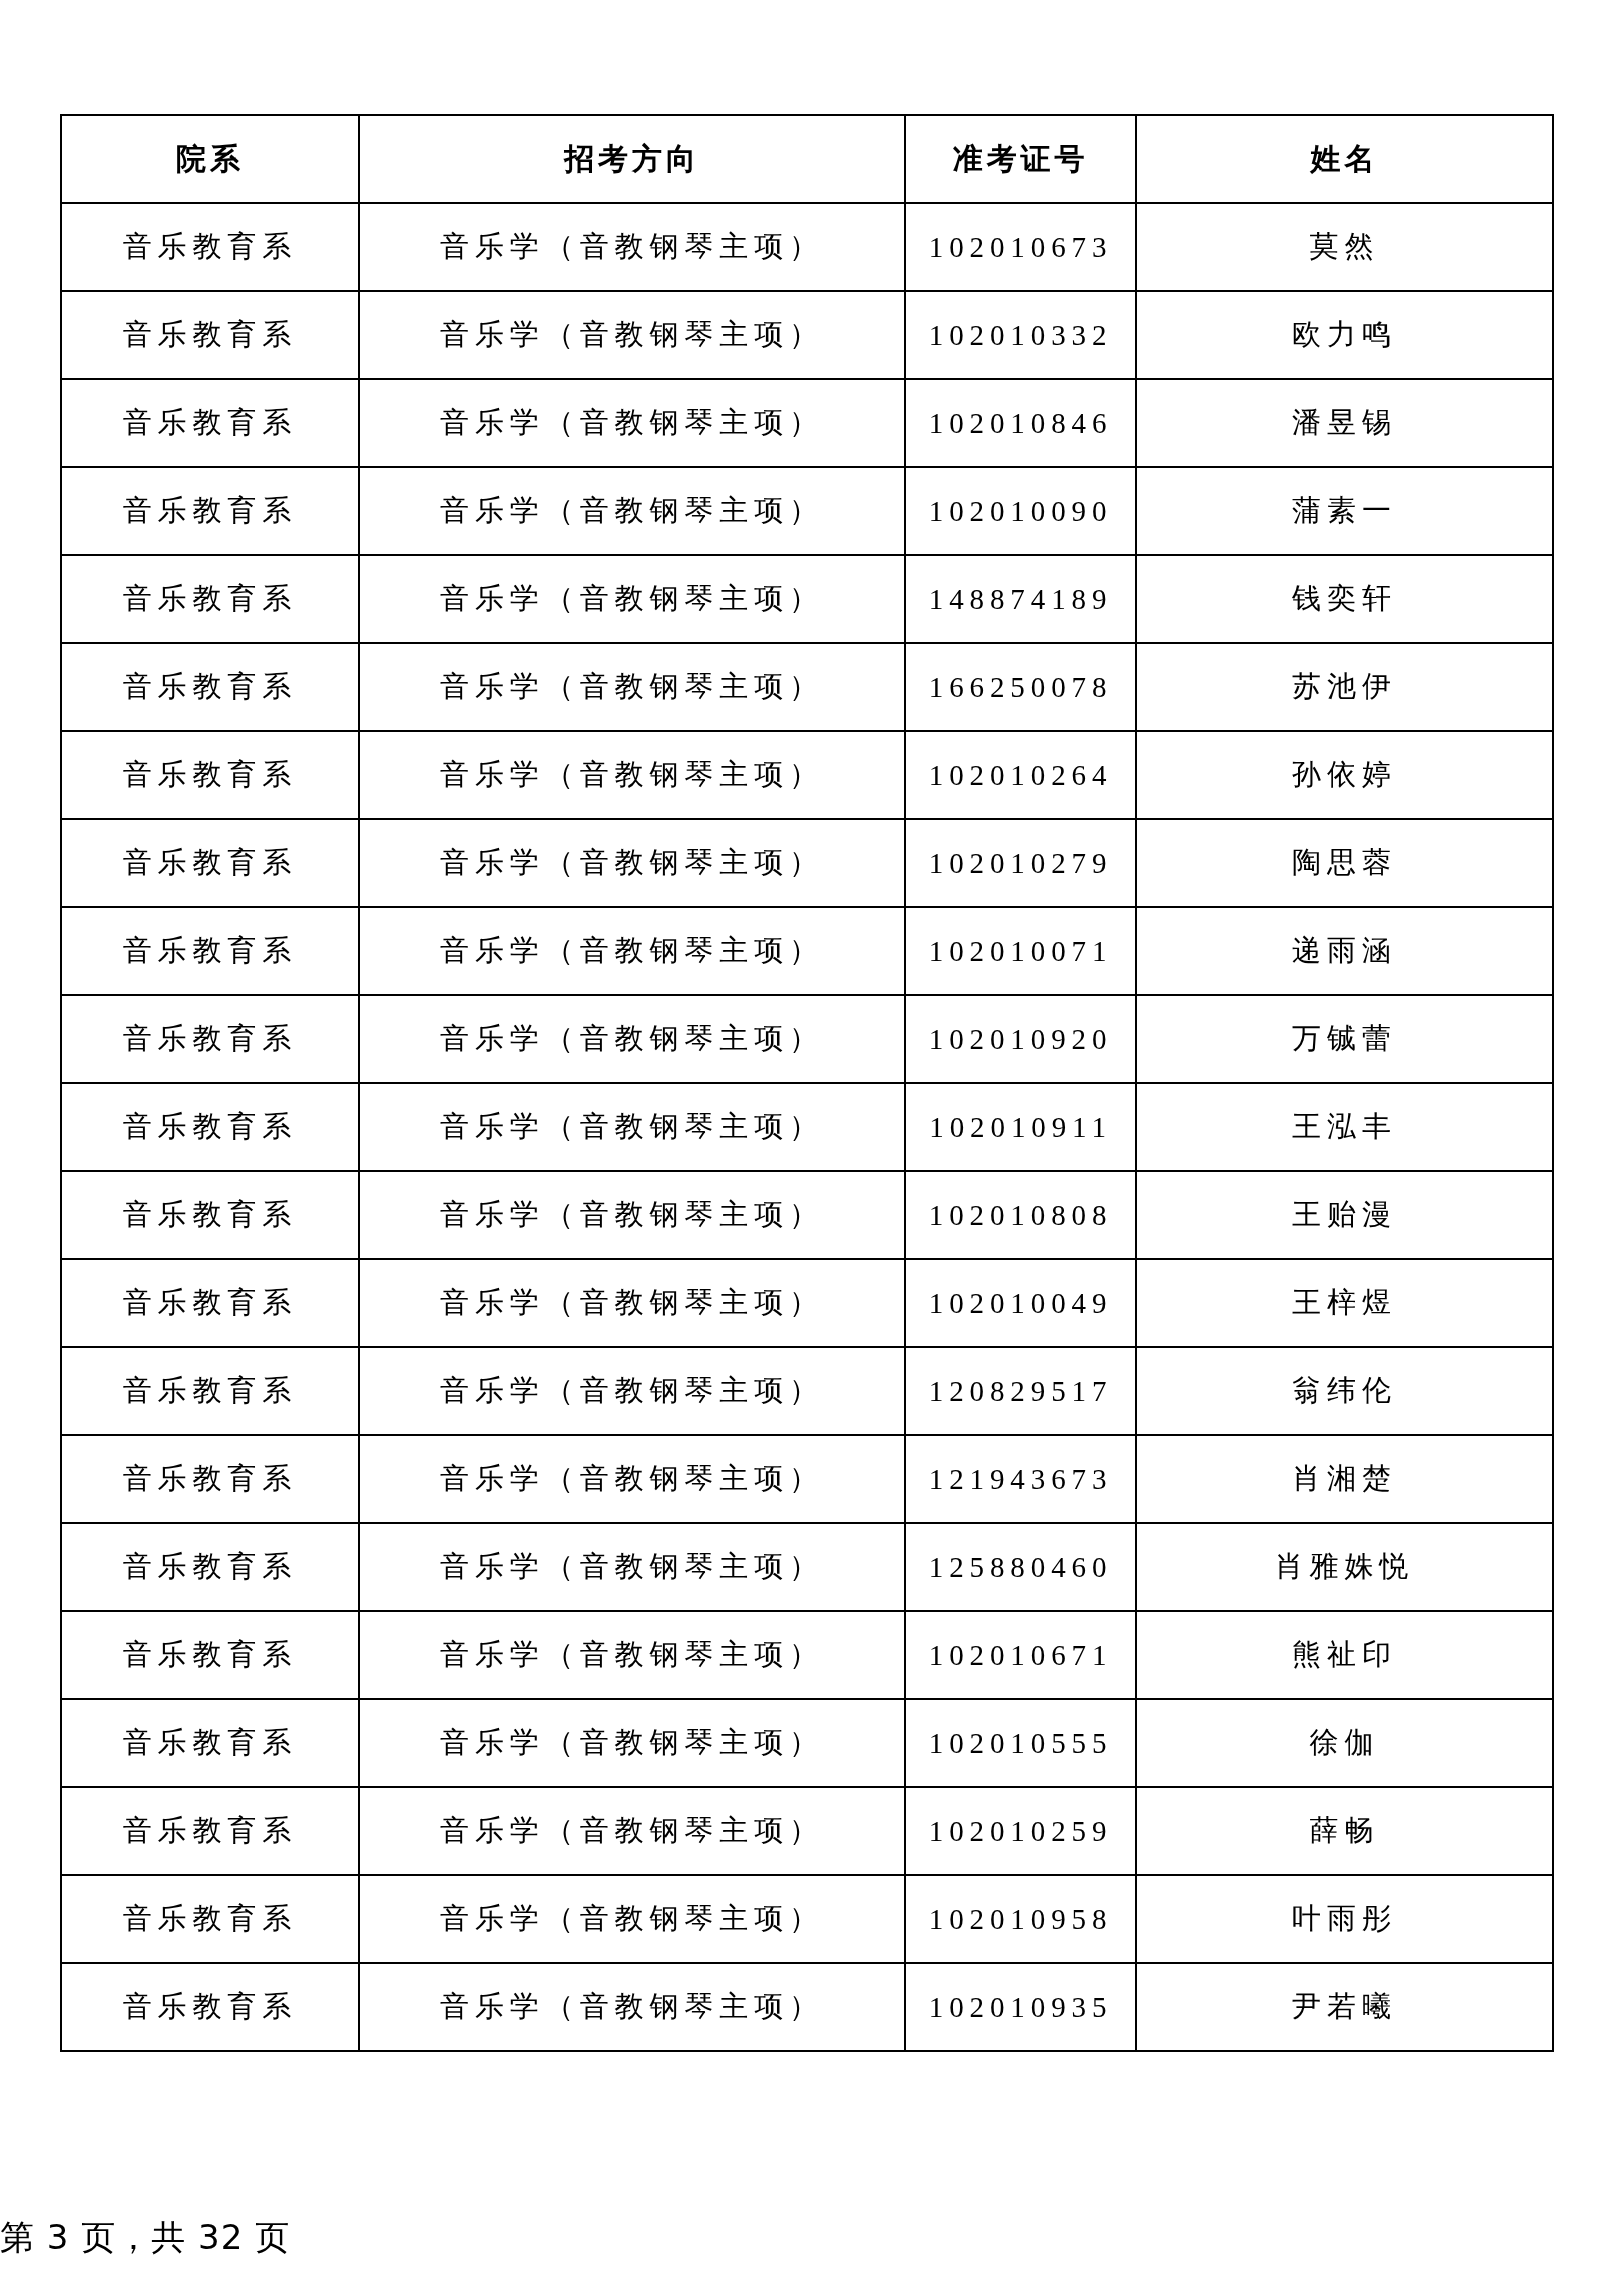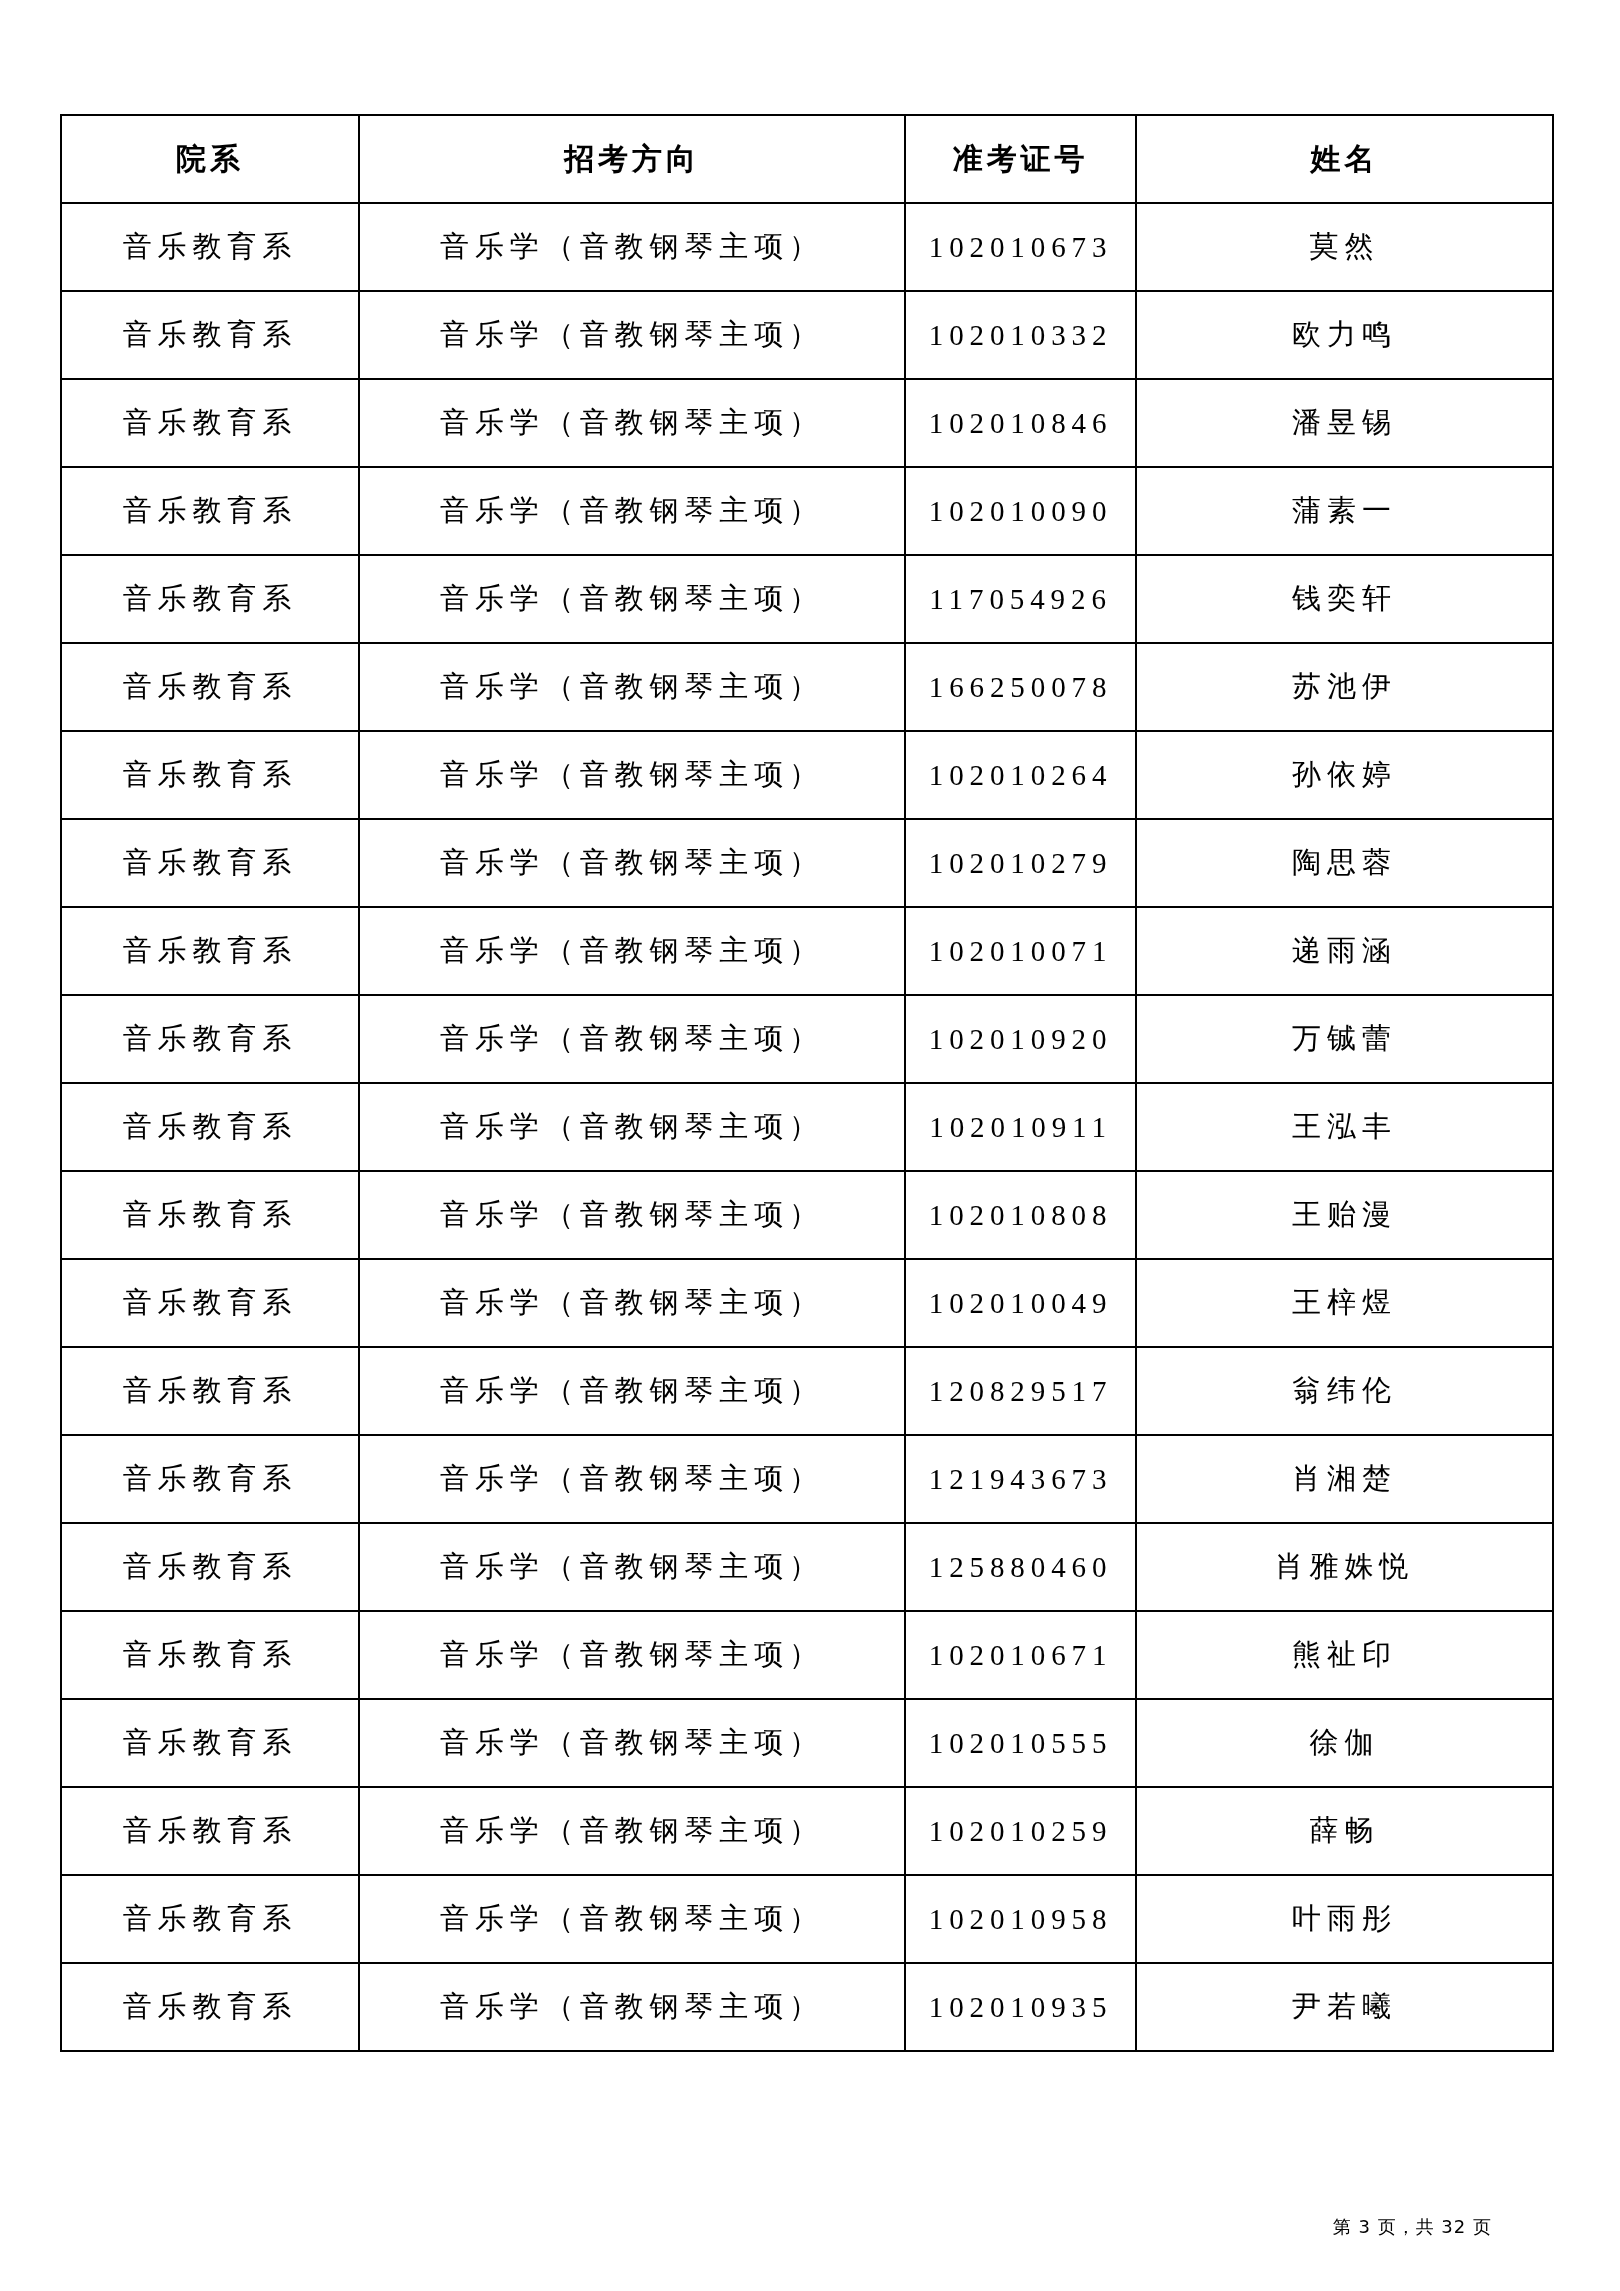--- a/index.html
+++ b/index.html
@@ -48,23 +48,23 @@
     }
     .col1 { width: 297px; }
     .col2 { width: 545px; }
     .col3 { width: 230px; }
     .col4 { width: 416px; }
     .footer {
       position: absolute;
       left: 0;
       width: 1492px;
       top: 2215px;
-      text-align: right;
+      text-align: left;
       font-family: "DejaVu Sans", "Liberation Sans", sans-serif;
-      font-size: 18px;
+      font-size: 34px;
       letter-spacing: 1px;
     }
   </style>
 </head>
 <body>
 
 <table class="page-table">
   <colgroup>
     <col class="col1">
       <col class="col2">
@@ -100,21 +100,21 @@
       </tr>
       <tr>
         <td>音乐教育系</td>
         <td>音乐学（音教钢琴主项）</td>
         <td class="num">102010090</td>
         <td>蒲素一</td>
       </tr>
       <tr>
         <td>音乐教育系</td>
         <td>音乐学（音教钢琴主项）</td>
-        <td class="num">117054926</td>
+        <td class="num">148874189</td>
         <td>钱奕轩</td>
       </tr>
       <tr>
         <td>音乐教育系</td>
         <td>音乐学（音教钢琴主项）</td>
         <td class="num">166250078</td>
         <td>苏池伊</td>
       </tr>
       <tr>
         <td>音乐教育系</td>

